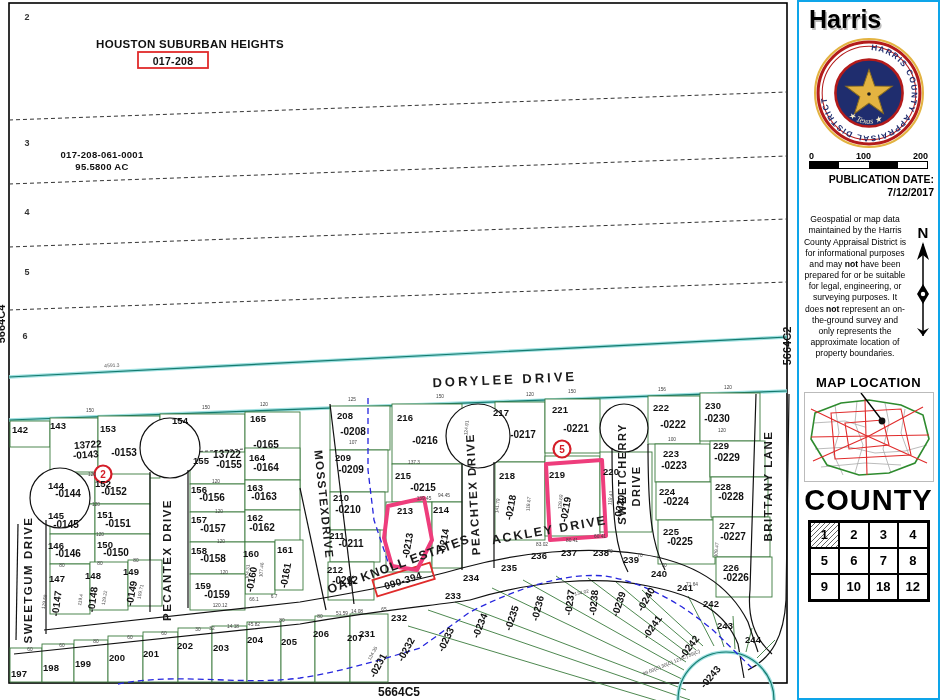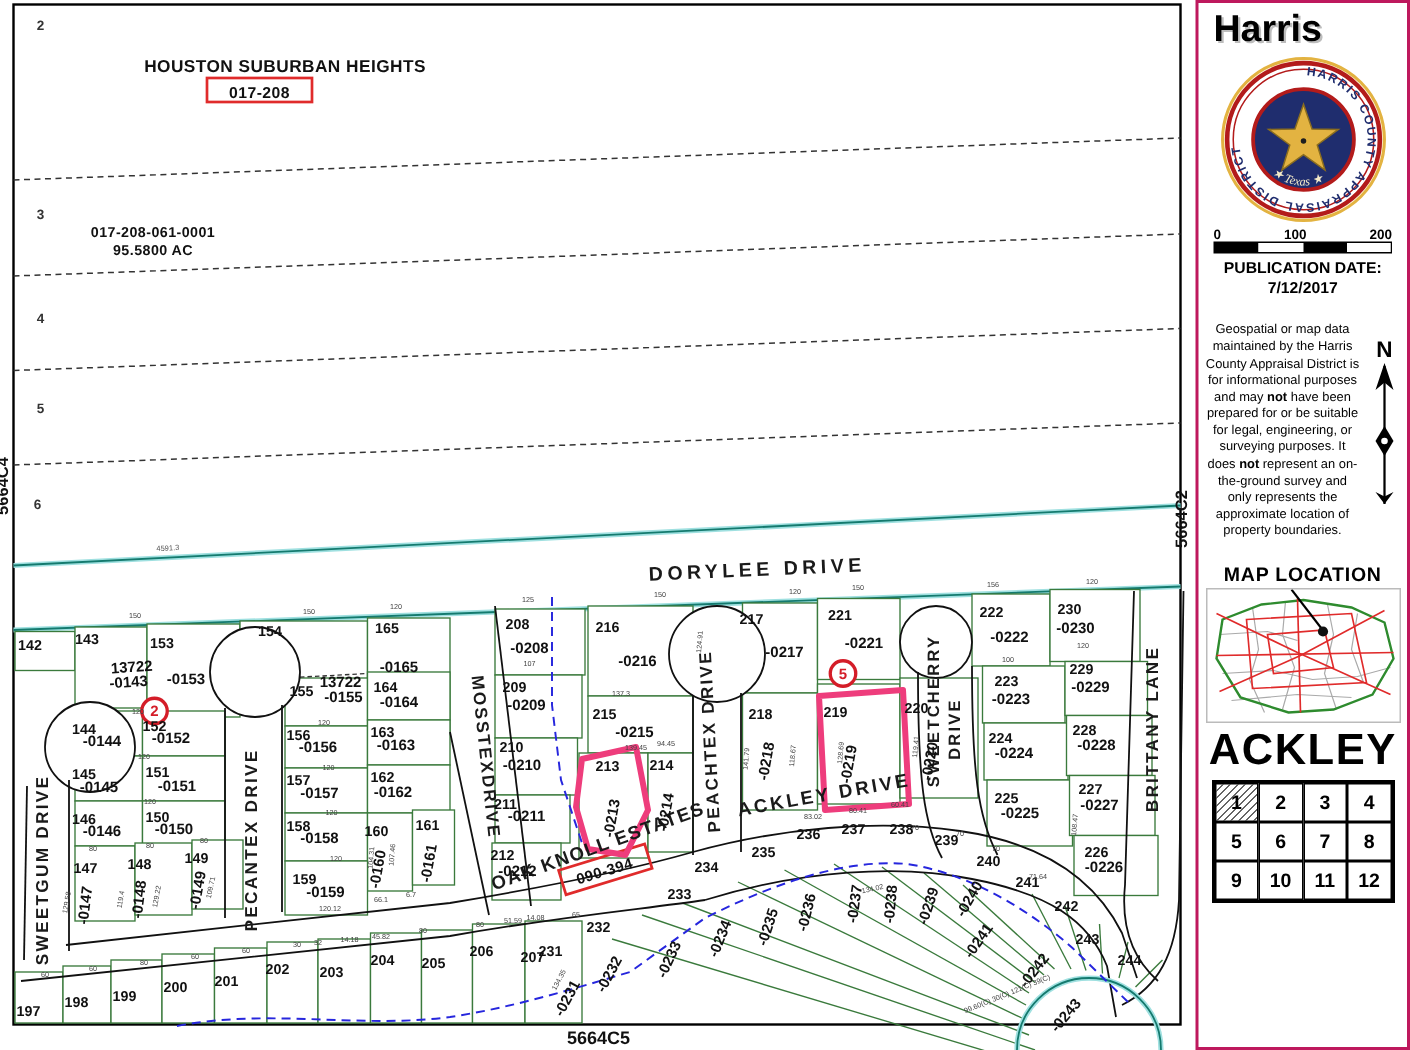--- a/index.html
+++ b/index.html
@@ -12,32 +12,32 @@
   .acct{font-size:10px;font-weight:bold;fill:#111;}
   .street{font-size:11.5px;font-weight:600;fill:#1a1a1a;letter-spacing:1.5px;}
   .dim{font-size:4.8px;fill:#444;font-weight:normal;}
   .sec{font-size:9px;font-weight:bold;fill:#333;}
   .big{font-size:11px;font-weight:bold;fill:#111;letter-spacing:.3px;}
   .red{font-size:10px;font-weight:bold;fill:#d41d28;}
   .edge{font-size:11px;font-weight:bold;fill:#111;}
   .meas{font-size:5px;fill:#555;}
   
   #sidebar{position:absolute;left:797px;top:0;width:143px;height:700px;background:#fff;
-           border:2px solid #be185d;box-sizing:border-box;padding:3px 4px;}
+           border:2px solid #0ea5e9;box-sizing:border-box;padding:3px 4px;}
   .sb-title{position:relative;font-size:25px;font-weight:bold;line-height:28px;color:#000;
             padding-left:6px;text-shadow:1.5px 1.5px 0 #bdbdbd;}
   .sb-title::before{content:"";position:absolute;left:4px;top:2px;width:19px;height:110px;
             background:#c8c8c8;z-index:-1;}
   .sb-seal{display:block;margin:4px auto 0 auto;}
   .sb-scale{margin-top:2px;padding:0 6px;}
   .sb-scale-labels{display:flex;justify-content:space-between;font-size:9px;font-weight:bold;}
   .sb-bar{display:flex;height:6px;border:1px solid #000;}
   .sb-bar span{flex:1;}
   .sb-bar .b{background:#000;} .sb-bar .w{background:#fff;}
-  .sb-pub{text-align:center;font-size:10.5px;font-weight:bold;margin-top:4px;line-height:1.2;}
+  .sb-pub{text-align:right;font-size:10.5px;font-weight:bold;margin-top:4px;line-height:1.2;}
   .sb-disc-wrap{position:relative;margin-top:6px;}
   .sb-disc{width:104px;font-size:8.6px;line-height:1.3;text-align:center;color:#000;margin-top:16px;}
   .sb-north{position:absolute;right:-2px;top:10px;}
   .sb-maploc{text-align:center;font-size:13px;font-weight:bold;margin-top:16px;letter-spacing:.5px;}
   .sb-minimap{display:block;margin:2px auto 0 auto;border:1px solid #bbb;}
   .sb-facet{text-align:center;font-size:29px;font-weight:bold;line-height:.95;margin-top:5px;letter-spacing:1px;}
   .sb-grid{width:118px;margin:5px auto 0 auto;border:2px solid #000;display:grid;
            grid-template-columns:repeat(4,1fr);}
   .sb-grid div{border:1px solid #000;height:24px;display:flex;align-items:center;justify-content:center;
            font-size:13px;font-weight:bold;}
@@ -495,31 +495,31 @@
         <path d="M6 16 L60 42 L122 70"></path>
           <path d="M8 68 L62 44 L118 14"></path>
         <path d="M60 6 L62 82"></path>
           <path d="M6 44 L124 42"></path>
       </g>
       <line x1="56" y1="0" x2="76" y2="26" stroke="#000" stroke-width="1.4"></line>
       <circle cx="77" cy="28" r="3.4" fill="#111"></circle>
     </svg>
 
     <div class="sb-facet">
-      <div>ACKLEY</div>
+      <div>COUNTY</div>
     </div>
 
     <div class="sb-grid">
       <div class="hatch">1</div>
       <div>2</div>
       <div>3</div>
       <div>4</div>
       <div>5</div>
       <div>6</div>
       <div>7</div>
       <div>8</div>
       <div>9</div>
       <div>10</div>
-      <div>11</div>
+      <div>18</div>
       <div>12</div>
     </div>
   </div>
 </div>
 
 </body></html>

